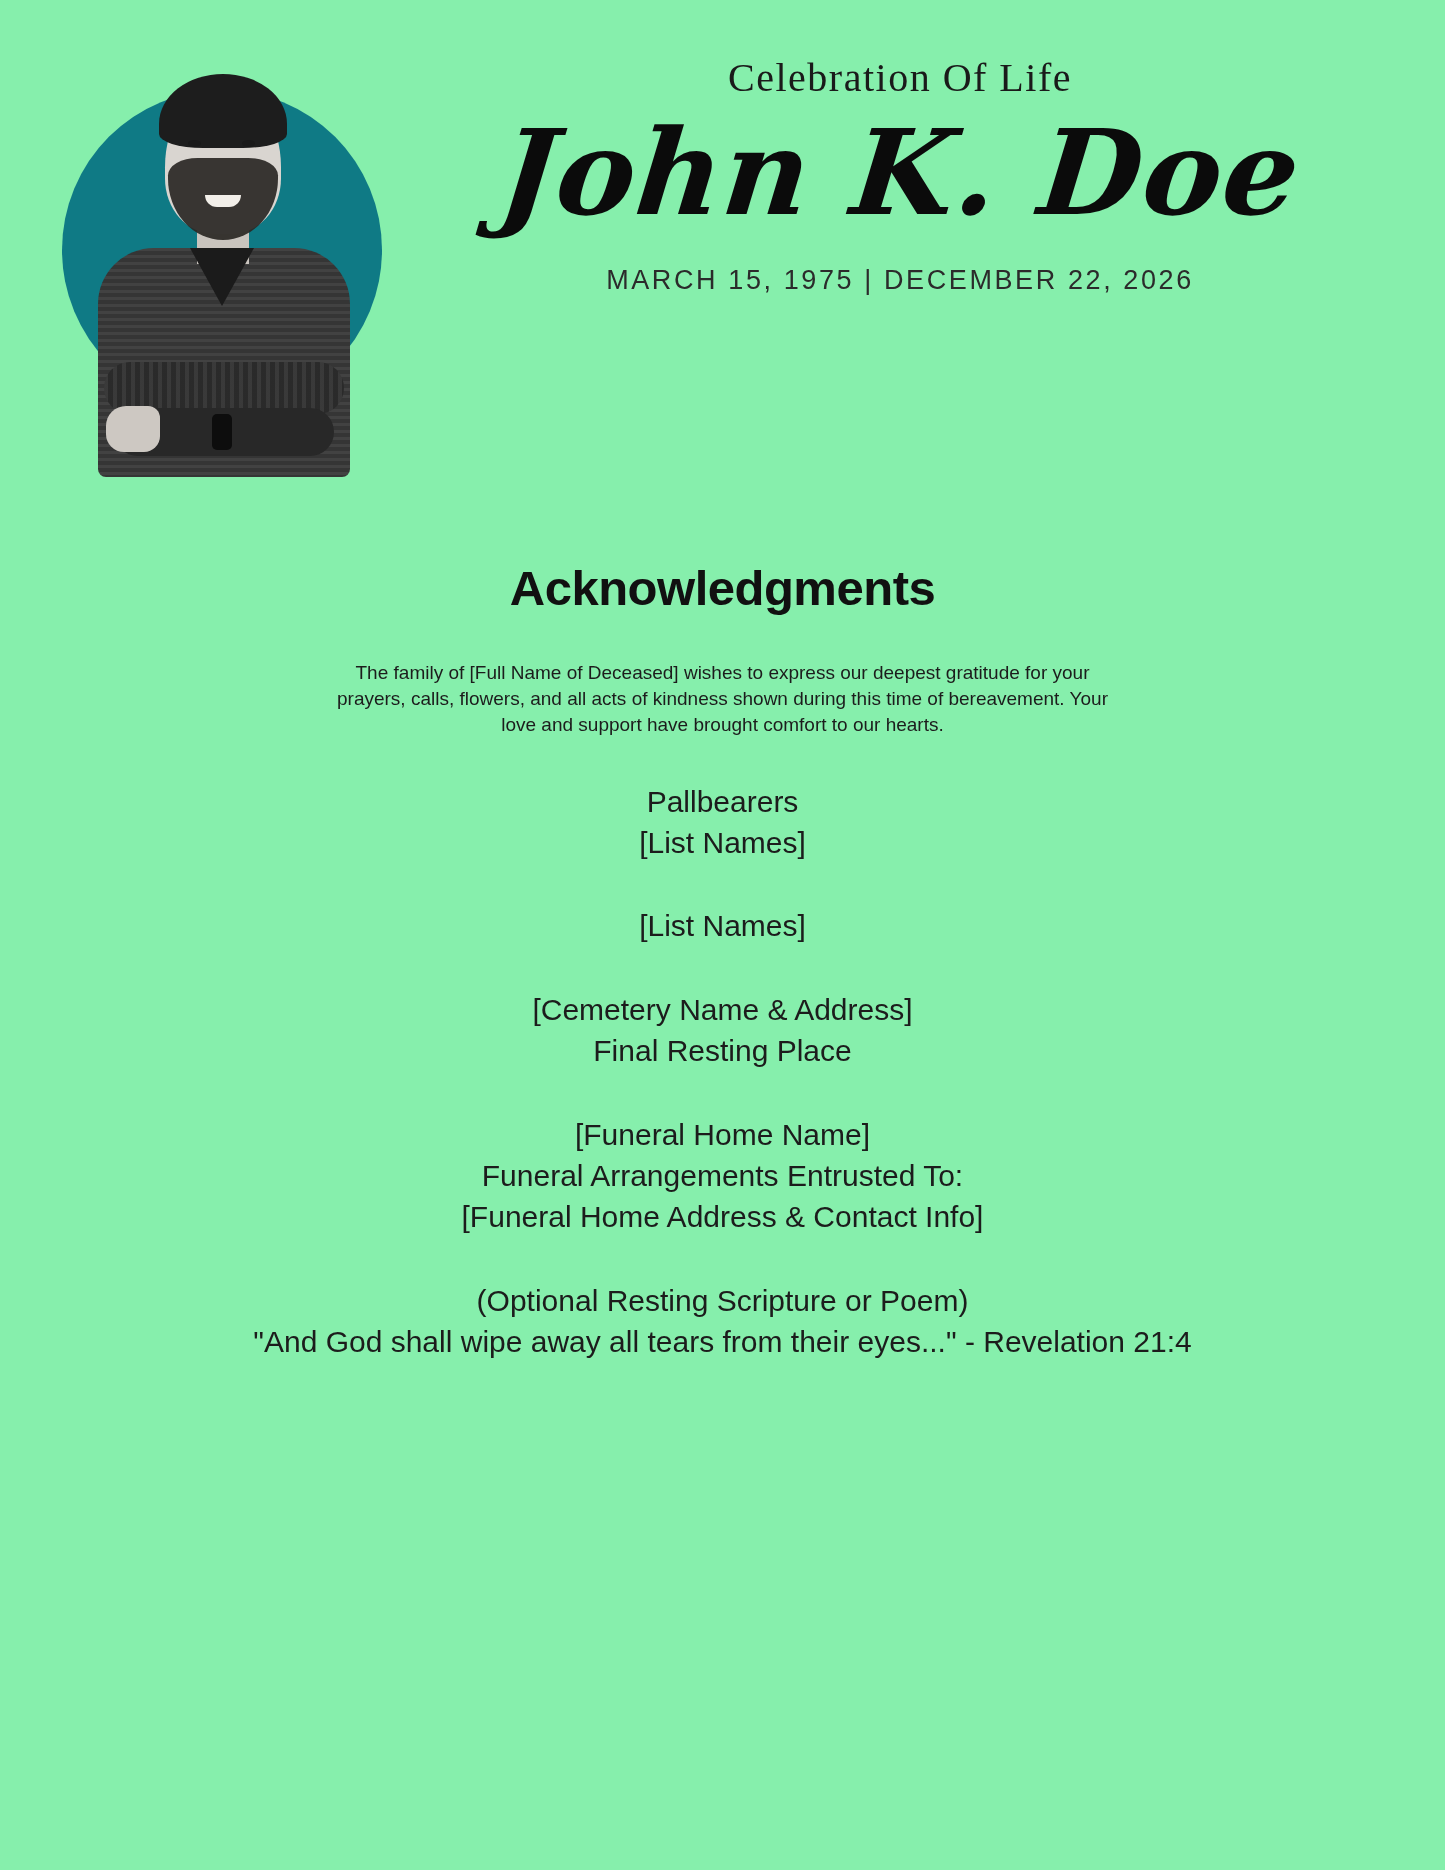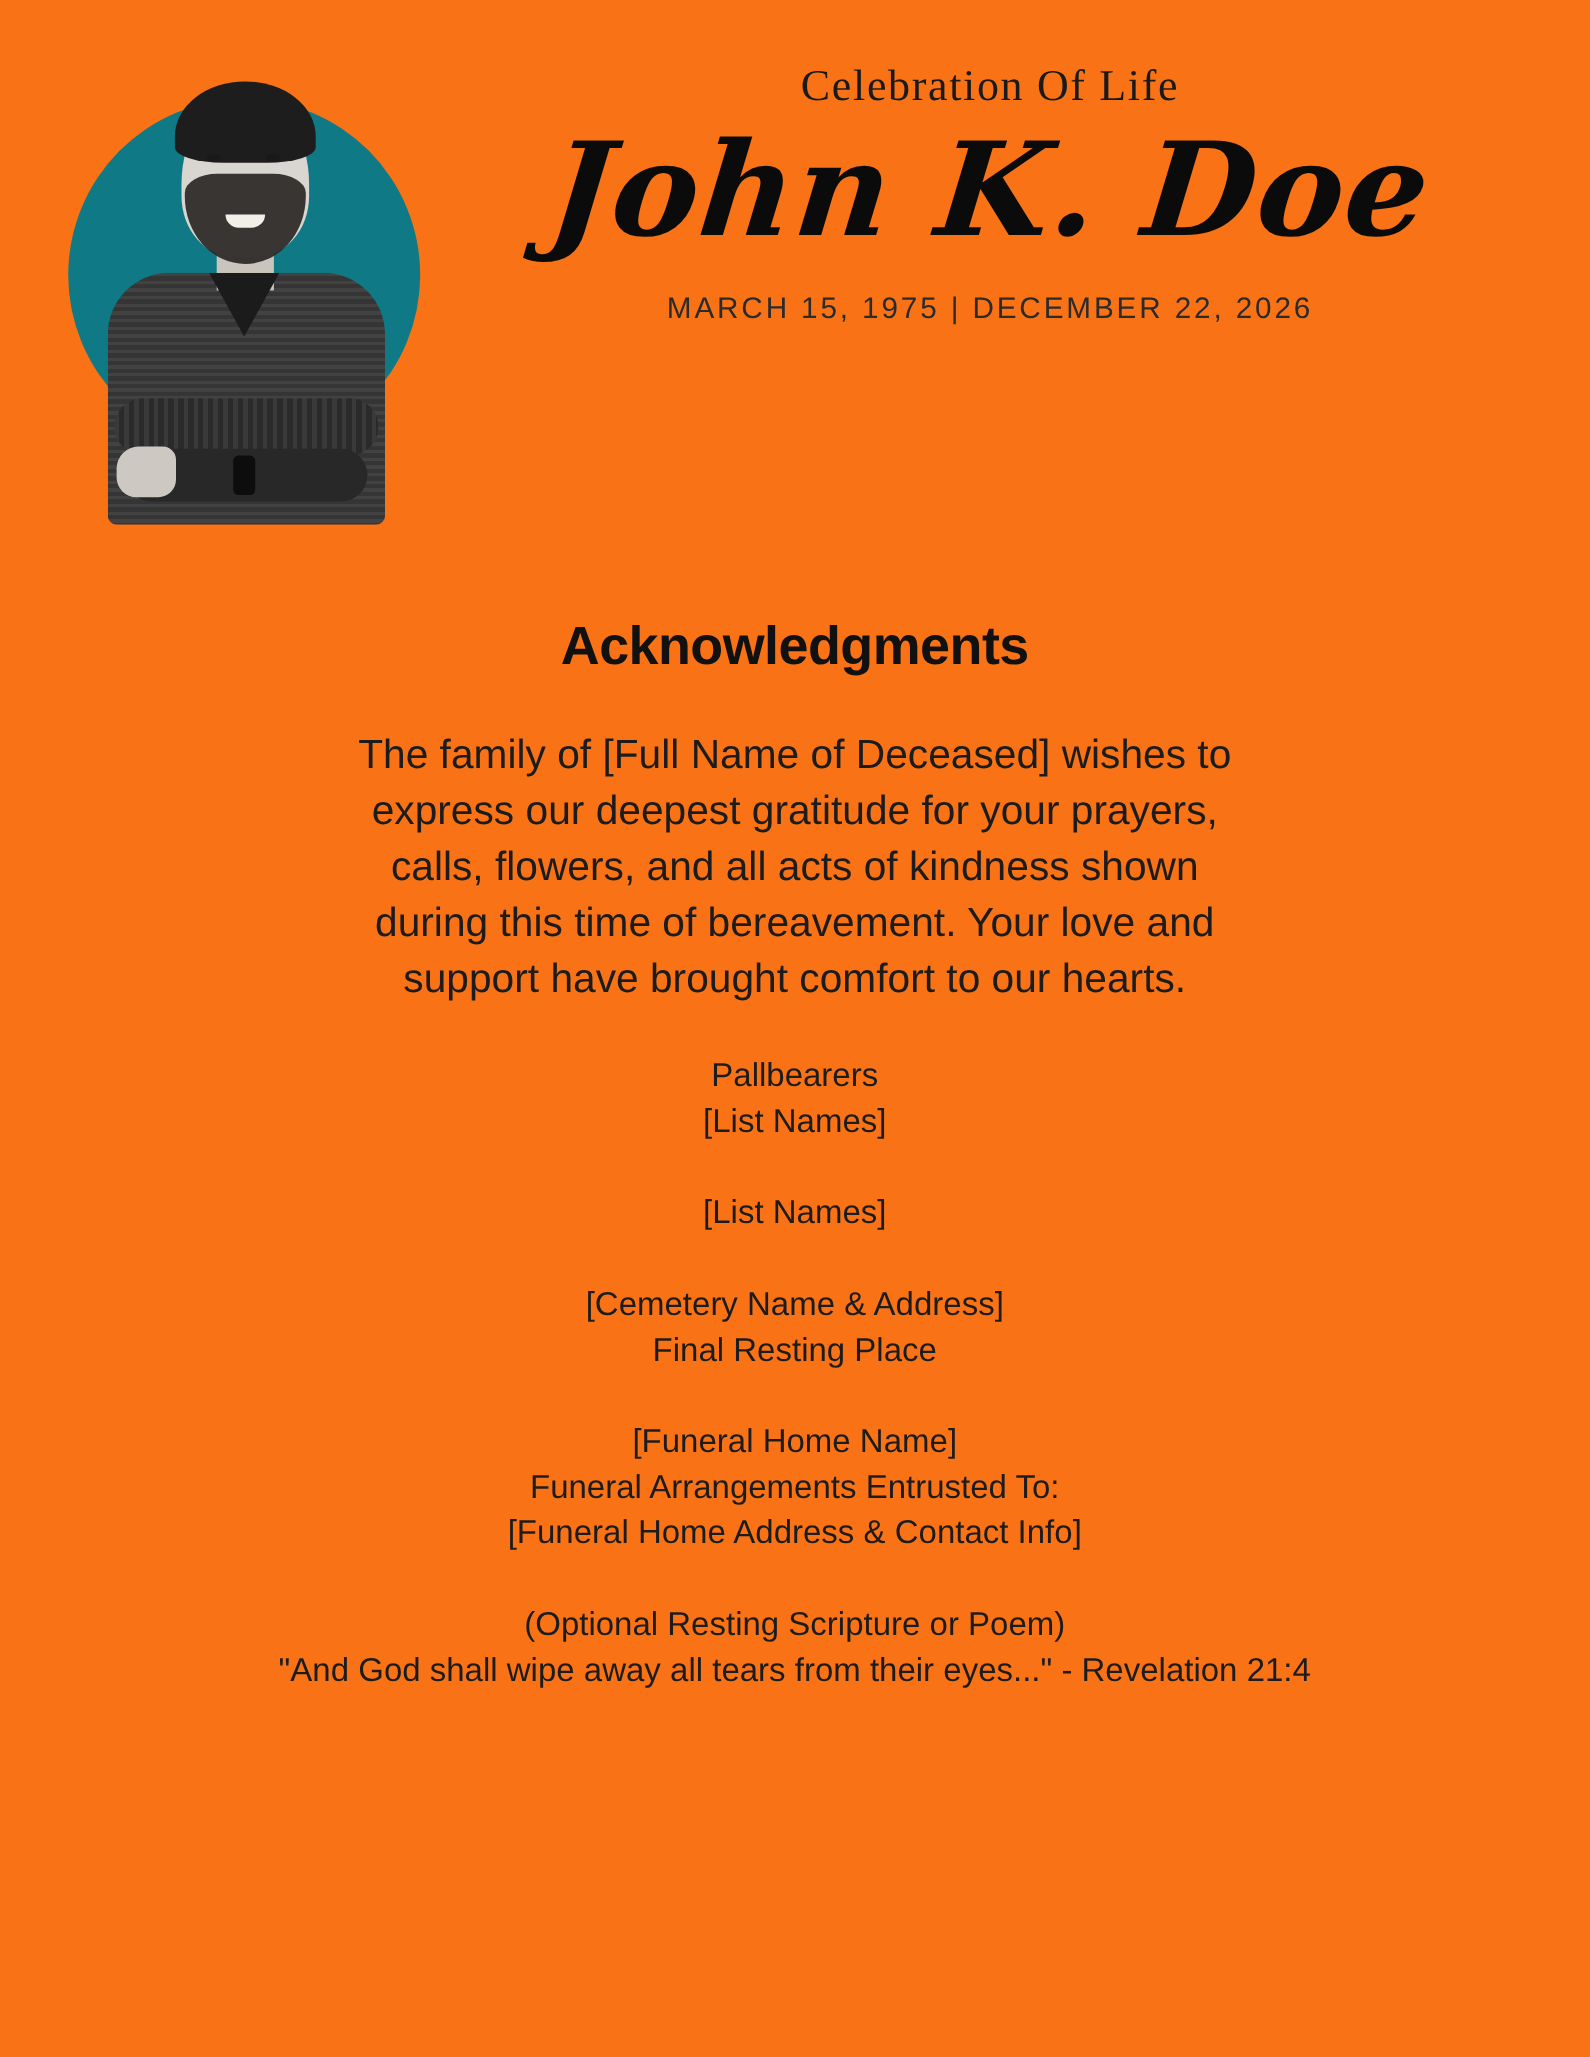--- a/index.html
+++ b/index.html
@@ -12,21 +12,21 @@
     background: #ebebeb;
     font-family: "Liberation Sans", sans-serif;
     color: #1a1a1a;
     overflow: hidden;
   }
 
   .page {
     position: relative;
     width: 1445px;
     height: 1870px;
-    background: #f97316;
+    background: #86efac;
     box-sizing: border-box;
   }
 
   
   .header {
     position: relative;
     height: 560px;
   }
 
   .portrait-wrap {
@@ -213,21 +213,21 @@
     font-family: "Liberation Sans", sans-serif;
     font-weight: 700;
     font-size: 49px;
     letter-spacing: -0.5px;
     color: #111;
     margin: 0 0 44px 0;
   }
   .intro {
     width: 800px;
     margin: 0 auto;
-    font-size: 37px;
+    font-size: 19px;
     line-height: 1.38;
     color: #1c1c1c;
   }
   .block {
     margin-top: 42px;
     font-size: 30px;
     line-height: 1.38;
     color: #1c1c1c;
   }
   .block .line { display: block; }

